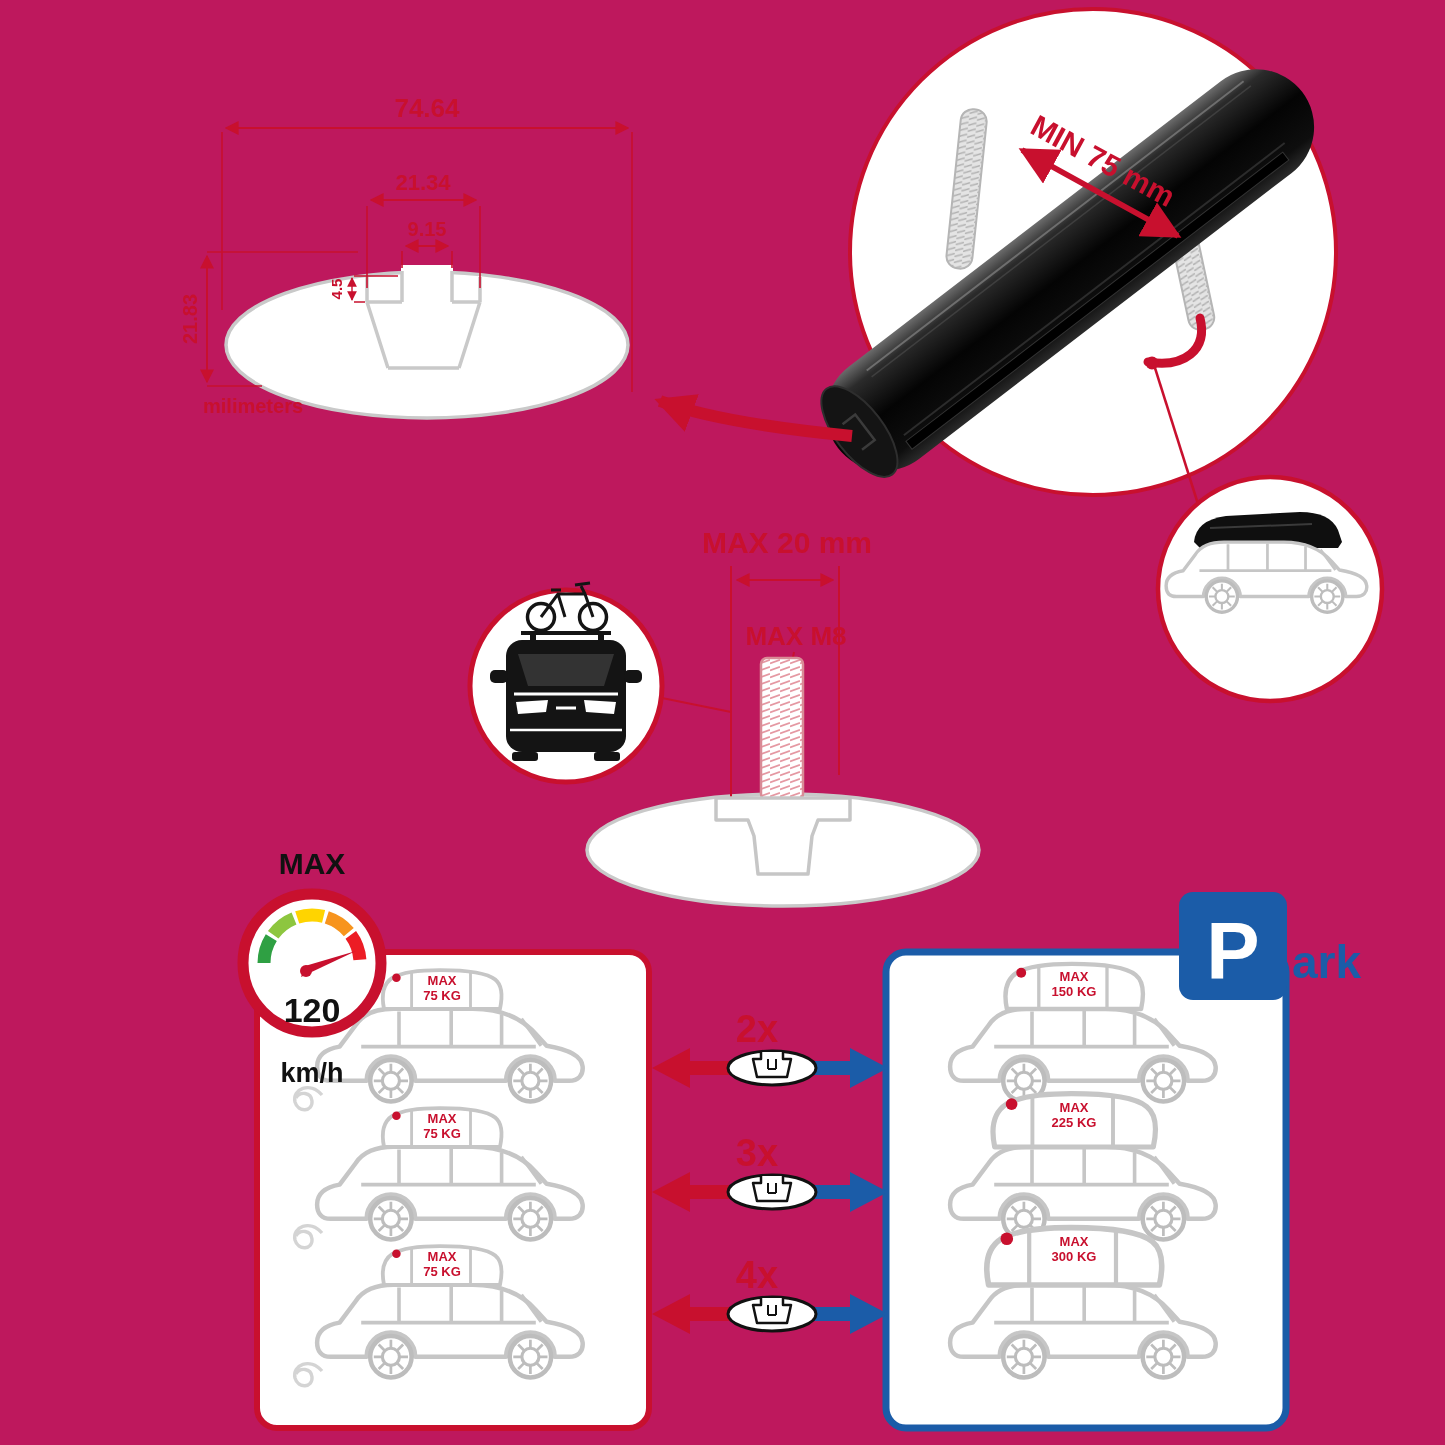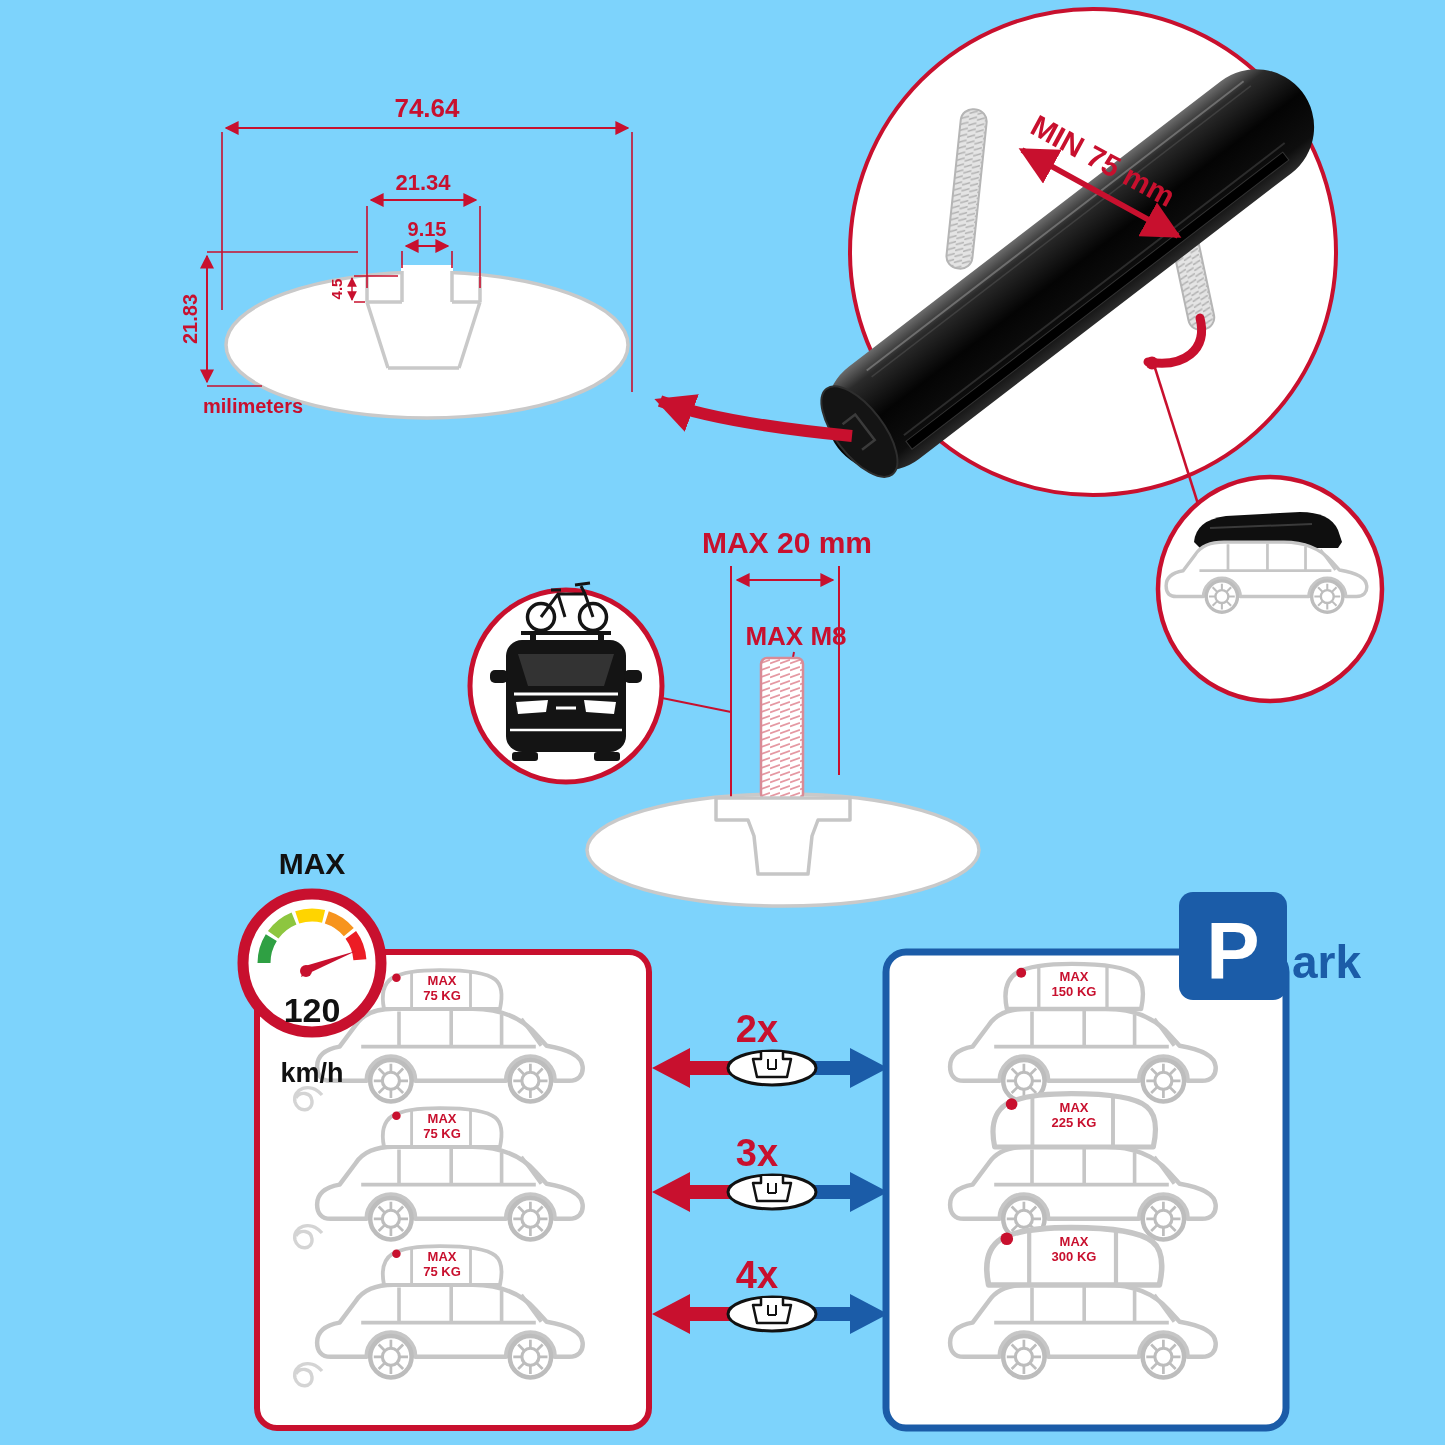--- a/index.html
+++ b/index.html
@@ -1,16 +1,16 @@
 <!DOCTYPE html>
 <html><head>
 <meta charset="utf-8">
 <style>
   html,body{margin:0;padding:0;background:#fff;}
-  .stage{position:relative;width:1445px;height:1445px;background:#7dd3fc;overflow:hidden;}
+  .stage{position:relative;width:1445px;height:1445px;background:#be185d;overflow:hidden;}
   .stage svg{position:absolute;left:0;top:0;}
   text{font-family:"Liberation Sans", sans-serif;}
   .red{fill:#C8102E;}
   .blue{fill:#1B5CA8;}
   .blk{fill:#111111;}
   .wht{fill:#ffffff;}
   .b{font-weight:bold;}
   .dim{stroke:#C8102E;stroke-width:2;fill:none;}
   .dimthin{stroke:#C8102E;stroke-width:1.4;fill:none;}
   .ext{stroke:#C8102E;stroke-width:1.6;fill:none;}

